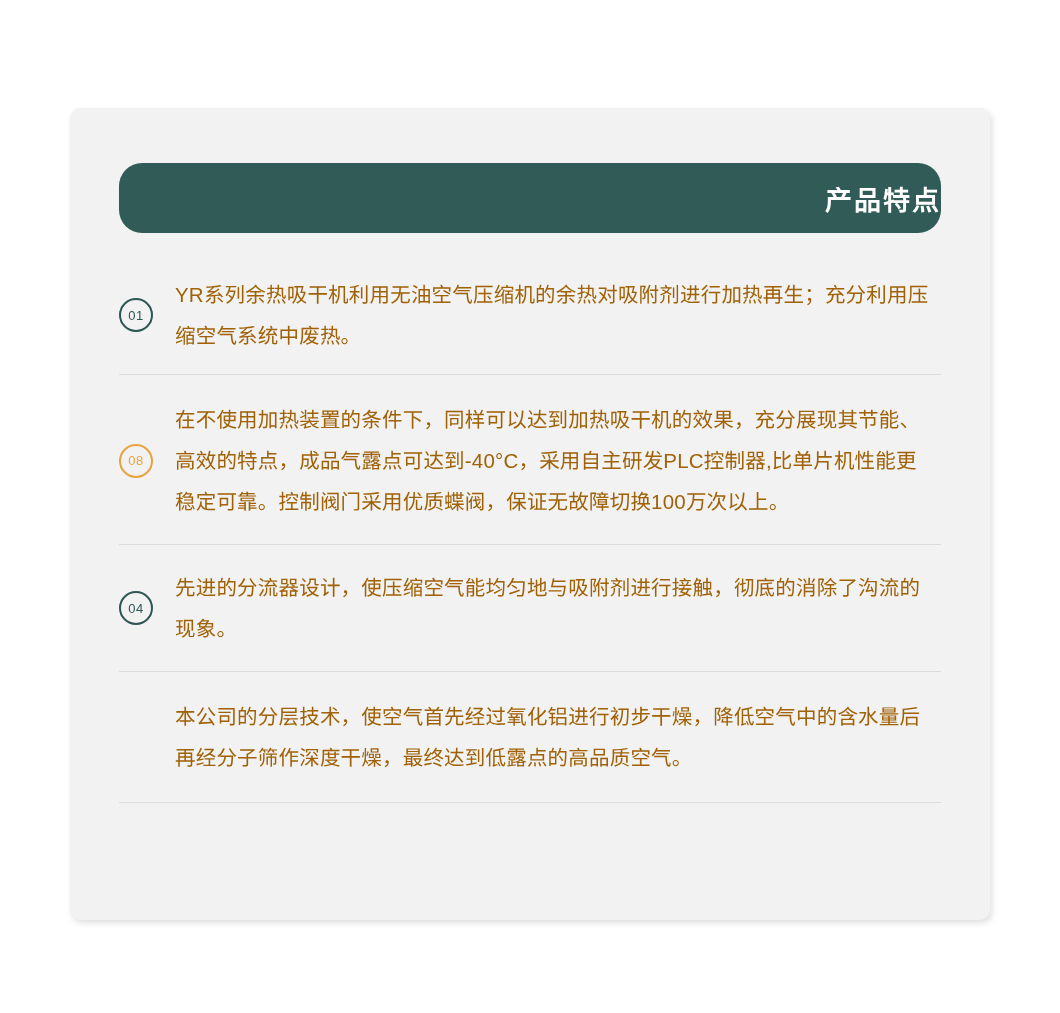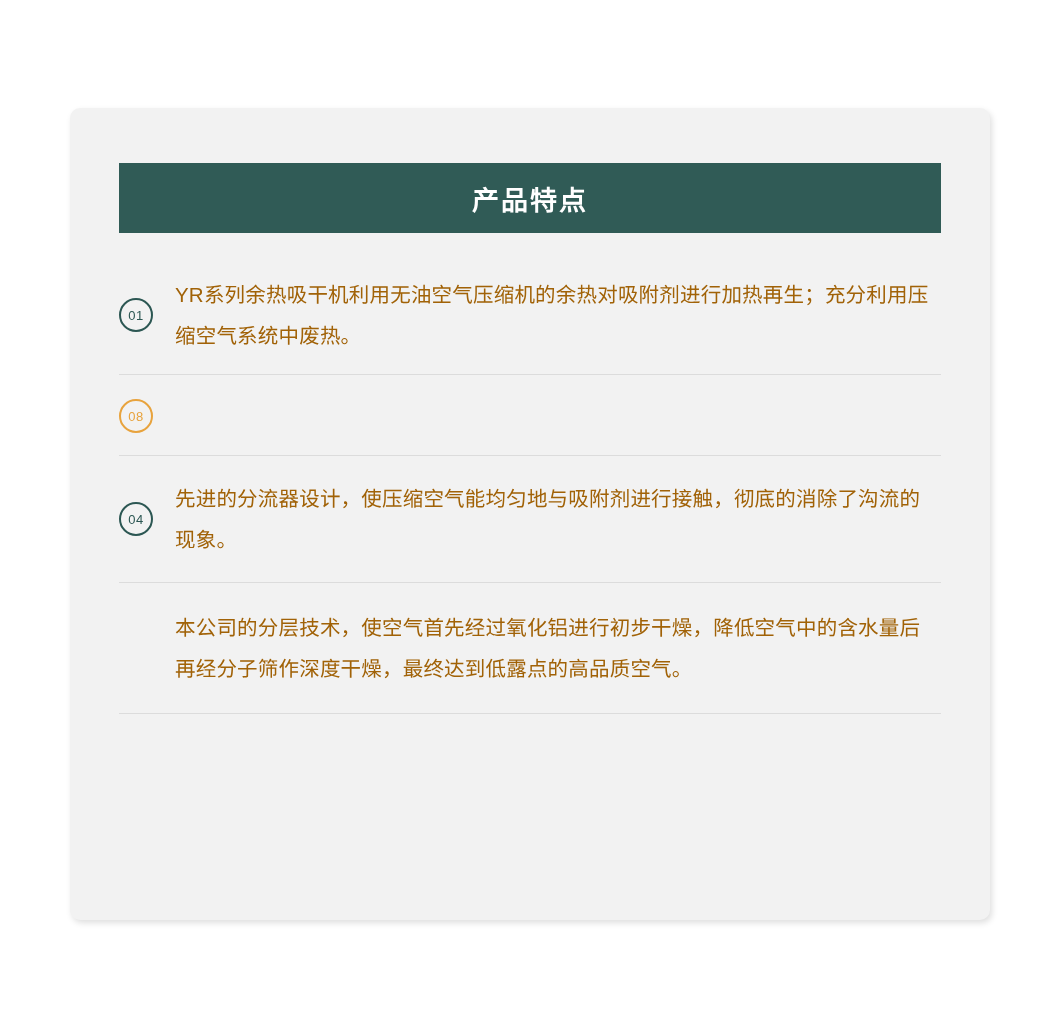--- a/index.html
+++ b/index.html
@@ -32,21 +32,22 @@
   }
   .card-header {
     position: absolute;
     left: 49px;
     top: 55px;
     width: 822px;
     height: 70px;
     background: #305b56;
     display: flex;
     align-items: center;
-    justify-content: center;
+    justify-content: flex-end;
+    border-radius: 23px;
   }
   .card-header-title {
     color: #ffffff;
     font-size: 27px;
     font-weight: bold;
     letter-spacing: 2px;
   }
   .features {
     position: absolute;
     left: 49px;
@@ -121,20 +122,21 @@
         <div class="badge-col">
           <span class="badge">01</span>
         </div>
         <div class="feature-text">YR系列余热吸干机利用无油空气压缩机的余热对吸附剂进行加热再生；充分利用压缩空气系统中废热。</div>
       </div>
 
       <div class="feature-row r2">
         <div class="badge-col">
           <span class="badge accent">08</span>
         </div>
+        <div class="feature-text">在不使用加热装置的条件下，同样可以达到加热吸干机的效果，充分展现其节能、高效的特点，成品气露点可达到-40°C，采用自主研发PLC控制器,比单片机性能更稳定可靠。控制阀门采用优质蝶阀，保证无故障切换100万次以上。</div>
       </div>
 
       <div class="feature-row r3">
         <div class="badge-col">
           <span class="badge">04</span>
         </div>
         <div class="feature-text">先进的分流器设计，使压缩空气能均匀地与吸附剂进行接触，彻底的消除了沟流的现象。</div>
       </div>
 
       <div class="feature-row r4">

